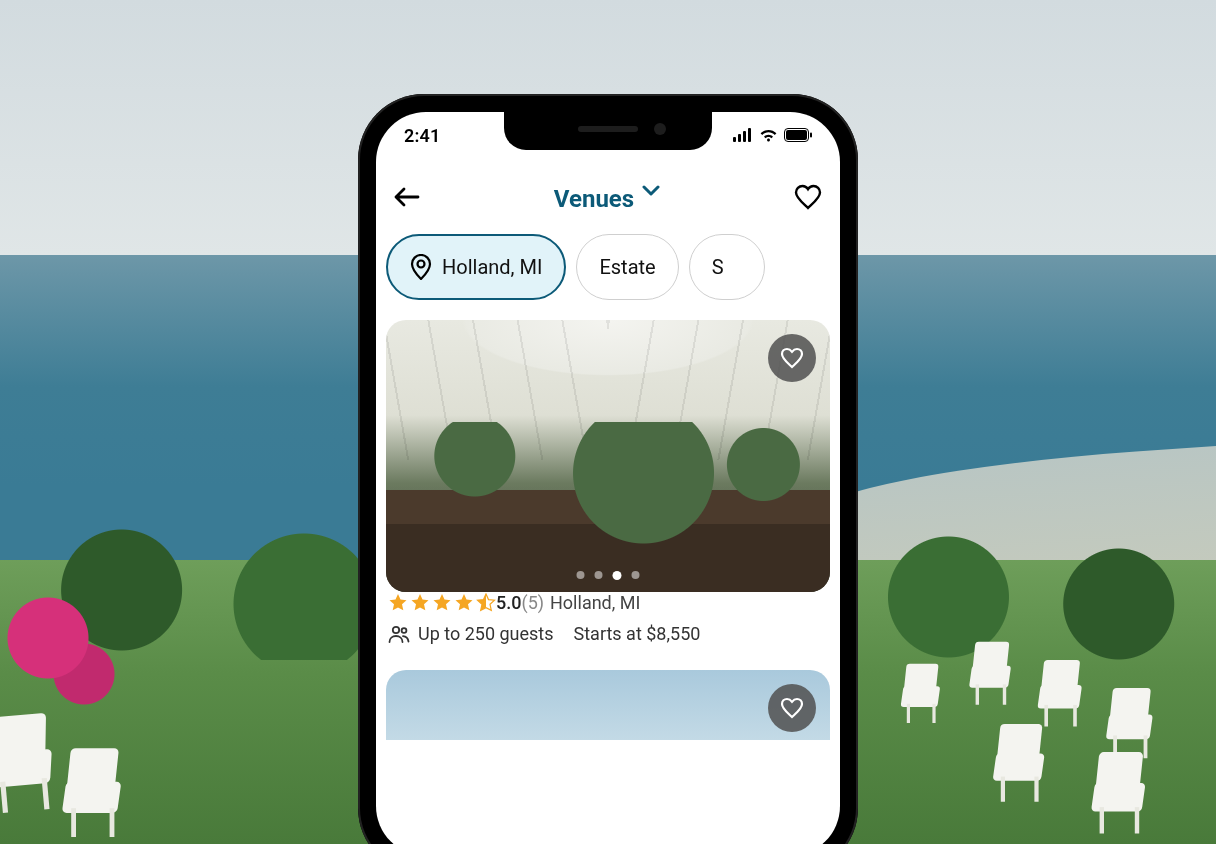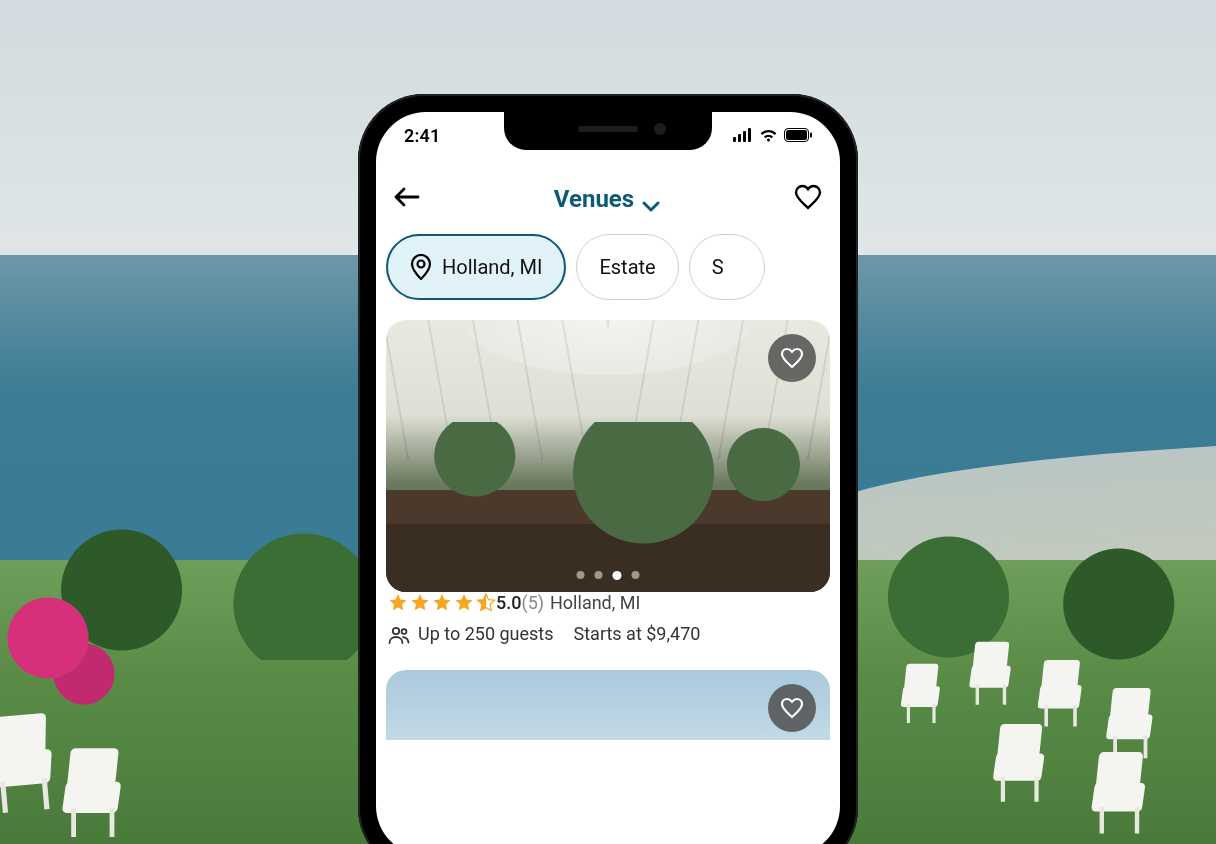--- a/index.html
+++ b/index.html
@@ -53,21 +53,21 @@
   .notch::after  { content:""; position:absolute; left:calc(50% + 46px); top:11px; width:12px; height:12px; background:#1d1d1d; border-radius:50%;}
 
   .status-bar { position:absolute; top:0; left:0; right:0; height:46px; display:flex; justify-content:space-between; align-items:center; padding:0 28px; z-index:5;}
   .status-time { font-size:18px; font-weight:600; letter-spacing:.2px; color:#000;}
   .status-right { display:flex; align-items:center; gap:6px;}
   .status-right svg { display:block; }
 
   .content { position:absolute; top:58px; left:0; right:0; bottom:0; overflow:hidden;}
 
   .header { display:flex; align-items:center; justify-content:space-between; padding:14px 18px 8px 18px;}
-  .header .title-wrap { display:flex; align-items:flex-end; gap:8px; cursor:pointer;}
+  .header .title-wrap { display:flex; align-items:flex-start; gap:8px; cursor:pointer;}
   .header-title { font-size:24px; font-weight:700; color:#0c5a78;}
   .chev { color:#0c5a78; }
 
   .filters { display:flex; gap:10px; padding:12px 10px 20px 10px; overflow:hidden;}
   .chip {
     flex:0 0 auto; height:66px; padding:0 22px; border:1.5px solid #cfcfcf; border-radius:34px;
     display:flex; align-items:center; gap:10px; font-size:20px; color:#111; background:#fff; cursor:pointer;
   }
   .chip.active { border:2px solid #0c5a78; background:#e1f3f9; }
   .chip .pin { color:#111; }
@@ -102,21 +102,21 @@
   .dots { position:absolute; bottom:12px; left:50%; transform:translateX(-50%); display:flex; gap:10px;}
   .dot { width:8px; height:8px; border-radius:50%; background:rgba(255,255,255,.5);}
   .dot.active { background:#fff; width:9px; height:9px;}
 
   .venue-name { font-size:24px; font-weight:700; color:#111; margin:16px 2px 10px;}
   .rating-row { display:flex; align-items:center; gap:0; margin:0 2px 10px; font-size:18px; color:#222;}
   .stars { display:flex; gap:2px; color:#f5a623;}
   .count { color:#888;}
   .loc   { color:#444; margin-left:6px;}
   .meta-row { display:flex; align-items:center; gap:20px; margin:0 2px; font-size:18px; color:#333;}
-  .meta-row .people { display:flex; align-items:flex-end; gap:8px;}
+  .meta-row .people { display:flex; align-items:center; gap:8px;}
 
   .card2 { margin-top:26px; }
   .card2-img {
     position:relative; width:100%; height:70px; border-radius:20px 20px 0 0; overflow:hidden;
     background: linear-gradient(#a9c9dc,#c3dae6);
   }
 </style>
 </head>
 <body>
 
@@ -287,21 +287,21 @@
           <div class="meta-row">
             <div class="people">
               <svg width="22" height="18" viewBox="0 0 22 18">
                   <circle cx="8" cy="5" r="3.2" stroke="#333" stroke-width="1.8" fill="none"></circle>
                   <path d="M1.5 17c0-3.6 2.9-6 6.5-6s6.5 2.4 6.5 6" stroke="#333" stroke-width="1.8" fill="none" stroke-linecap="round"></path>
                   <circle cx="16" cy="5.5" r="2.4" stroke="#333" stroke-width="1.8" fill="none"></circle>
                   <path d="M15 11.2c2.8.3 5 2.2 5.5 5.3" stroke="#333" stroke-width="1.8" fill="none" stroke-linecap="round"></path>
                 </svg>
               <span>Up to 250 guests</span>
             </div>
-            <span>Starts at $9,470</span>
+            <span>Starts at $8,550</span>
           </div>
 
           <div class="card2">
             <div class="card2-img">
               <div class="fav-btn">
                 <svg width="24" height="22" viewBox="0 0 24 22">
                     <path d="M12 20 C9 17 2 12 2 7 C2 4 4.2 2 7 2 C9 2 10.7 3.1 12 4.8 C13.3 3.1 15 2 17 2 C19.8 2 22 4 22 7 C22 12 15 17 12 20 Z" stroke="#fff" stroke-width="2.2" fill="none"></path>
                   </svg>
               </div>
             </div>

